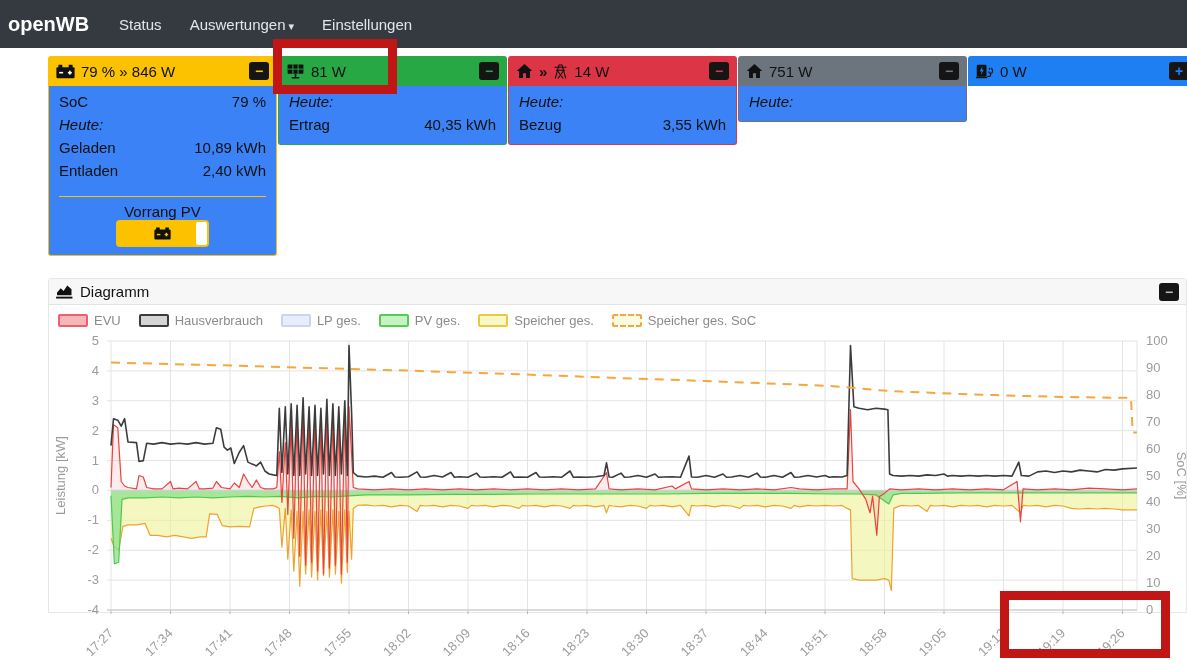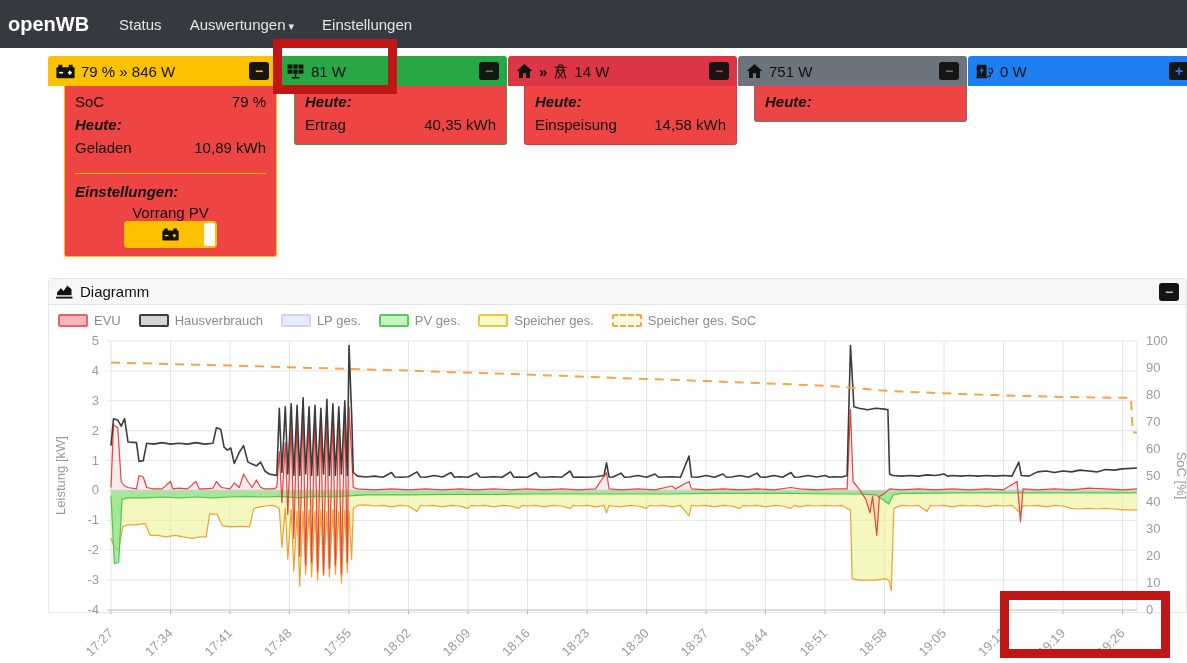--- a/index.html
+++ b/index.html
@@ -13,24 +13,24 @@
     background:#343a40; display:flex; align-items:center; padding:0 16px 0 8px; }
   .brand { color:#fff; font-size:20px; font-weight:700; margin-right:30px; cursor:pointer; }
   .nav-item { color:#e5e5e5; font-size:15px; margin-right:28px; cursor:pointer; white-space:nowrap; }
   .nav-item .caret { font-size:11px; margin-left:3px; }
   
   .cards { position:absolute; left:48px; top:56px; display:flex; align-items:flex-start; }
   .card { width:229px; margin-right:1px; font-size:15px; flex:none; }
   .card-header { height:30px; background:var(--accent); display:flex; align-items:center;
     gap:6px; padding:0 8px; border-radius:3px 3px 0 0; color:#111; }
   .card-header .hdr-text { white-space:nowrap; }
-  .card-body { border:1px solid var(--accent); border-top:0; background:#ef4444;
-    padding:4px 10px 8px; border-radius:0 0 3px 3px;margin-left:16px; }
+  .card-body { border:1px solid var(--accent); border-top:0; background:#3b82f6;
+    padding:4px 10px 8px; border-radius:0 0 3px 3px; }
   .stat-row { display:flex; justify-content:space-between; line-height:23px; }
-  .sec-heading { font-weight:700; font-style:italic; line-height:23px; }
+  .sec-heading { font-weight:400; font-style:italic; line-height:23px; }
   .btn-sq { margin-left:auto; width:20px; height:18px; background:#151515; border-radius:3px;
     color:var(--accent); display:flex; align-items:center; justify-content:center;
     font-weight:700; font-size:14px; line-height:1; cursor:pointer; flex:none; }
   hr.accent { border:0; border-top:1px solid var(--accent); margin:14px 0 6px; }
   .toggle-row { display:flex; justify-content:space-between; align-items:center; margin-top:1px;flex-direction:column; }
   .toggle { width:93px; height:27px; background:var(--accent); border-radius:4px;
     position:relative; display:flex; align-items:center; justify-content:center; cursor:pointer; }
   .toggle .knob { position:absolute; right:2px; top:2px; width:11px; height:23px;
     background:#fff; border-radius:2px; }
   .icon { display:inline-flex; flex:none; }
@@ -81,22 +81,25 @@
     <div class="card-body">
       <div class="stat-row">
         <span>SoC</span>
         <span>79 %</span>
       </div>
       <div class="sec-heading">Heute:</div>
       <div class="stat-row">
         <span>Geladen</span>
         <span>10,89 kWh</span>
       </div>
+      <div class="stat-row">
+        <span>Entladen</span>
+        <span>2,40 kWh</span>
+      </div>
       <hr class="accent">
-      <div class="sec-heading">Einstellungen:</div>
       <div class="toggle-row">
         <span>Vorrang PV</span>
         <span class="toggle">
           <span class="icon">
             <svg width="17" height="13" viewBox="0 0 24 18">
                 <rect x="3" y="0.5" width="5" height="4" fill="#111"></rect>
                 <rect x="16" y="0.5" width="5" height="4" fill="#111"></rect>
                 <rect x="0.5" y="3.5" width="23" height="14" rx="1.5" fill="#111"></rect>
                 <rect x="4" y="9.5" width="5" height="2" fill="#fcc200"></rect>
                 <rect x="15" y="9.5" width="5" height="2" fill="#fcc200"></rect>
@@ -148,22 +151,22 @@
             <path d="M4 9 L16 9"></path>
             <path d="M5.5 9 L13.5 20 M14.5 9 L6.5 20"></path>
           </svg>
       </span>
       <span class="hdr-text">14 W</span>
       <span class="btn-sq">−</span>
     </div>
     <div class="card-body">
       <div class="sec-heading">Heute:</div>
       <div class="stat-row">
-        <span>Einspeisung</span>
-        <span>14,58 kWh</span>
+        <span>Bezug</span>
+        <span>3,55 kWh</span>
       </div>
     </div>
   </div>
 
   <div class="card" style="--accent: #6c757d;">
     <div class="card-header">
       <span class="icon">
         <svg width="17" height="14" viewBox="0 0 20 18">
             <path d="M10 0 L20 9 L17 9 L17 18 L12 18 L12 12 L8 12 L8 18 L3 18 L3 9 L0 9 Z" fill="#111"></path>
           </svg>

